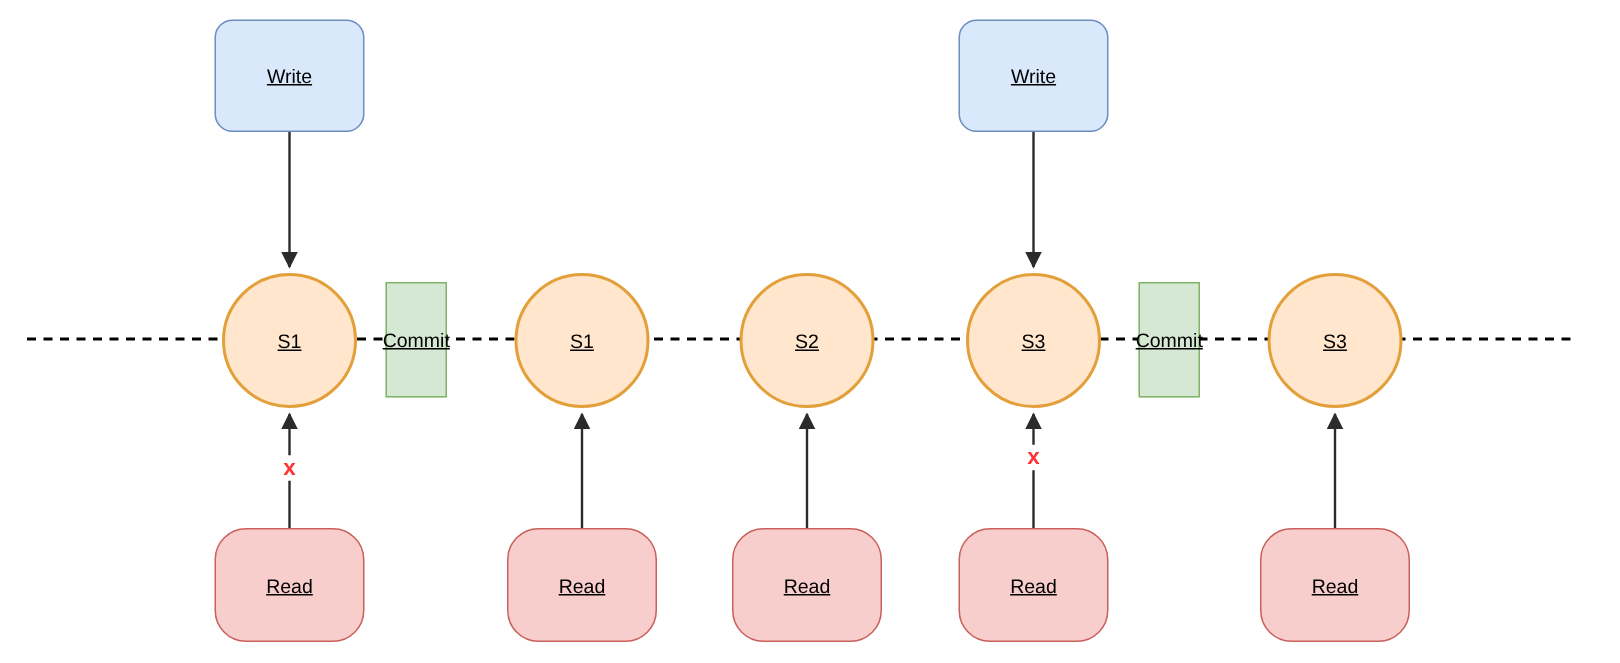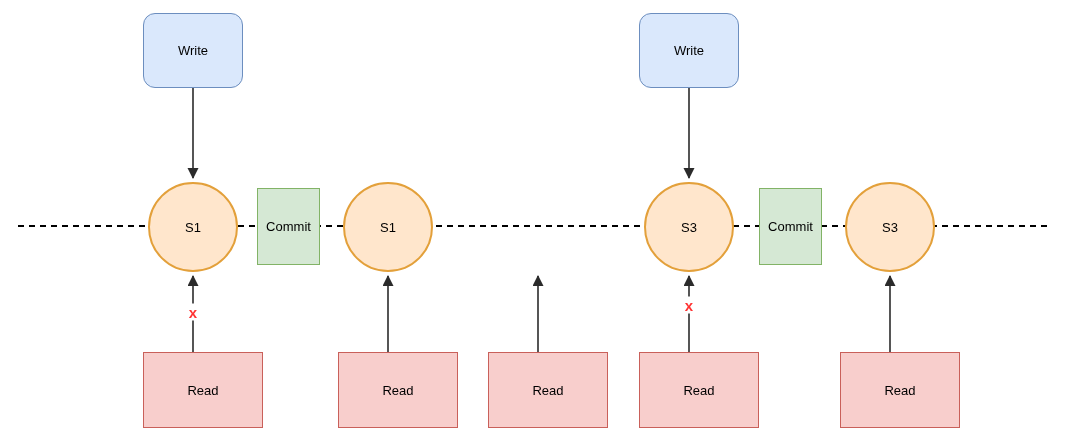--- a/index.html
+++ b/index.html
@@ -43,44 +43,45 @@
   }
   .arrowhead { fill: var(--line-color); }
   .node {
     position: absolute;
     display: flex;
     align-items: center;
     justify-content: center;
     font-size: 13px;
     box-sizing: border-box;
     text-align: center;
+    text-decoration: underline;
   }
   .write {
     width: 100px; height: 75px;
     background: var(--write-fill);
     border: 1.5px solid var(--write-stroke);
     border-radius: 12px;
   }
   .snapshot {
     width: 90px; height: 90px;
     background: var(--snapshot-fill);
     border: 2px solid var(--snapshot-stroke);
     border-radius: 50%;
     text-align: center;
   }
   .commit {
-    width: 63px; height: 77px;
+    width: 41px; height: 77px;
     background: var(--commit-fill);
     border: 1.5px solid var(--commit-stroke);
   }
   .read {
-    width: 120px; height: 76px;
+    width: 100px; height: 76px;
     background: var(--read-fill);
     border: 1.5px solid var(--read-stroke);
-    border-radius: 0;
+    border-radius: 21px;
   }
   .xmark {
     position: absolute;
     transform: translate(-50%, -50%);
     font-size: 15px;
     font-weight: bold;
     line-height: 1;
     color: var(--blocked-mark-color);
     background: #ffffff;
     padding: 1px 2px;
@@ -107,20 +108,21 @@
     <line class="arrow" x1="689" y1="88" x2="689" y2="178" marker-end="url(#arrowhead)"></line>
     <line class="arrow" x1="689" y1="352" x2="689" y2="276" marker-end="url(#arrowhead)"></line>
     <line class="arrow" x1="890" y1="352" x2="890" y2="276" marker-end="url(#arrowhead)"></line>
   </svg>
 
   <div class="node write" style="left:143px; top:13px;">Write</div>
   <div class="node write" style="left:639px; top:13px;">Write</div>
 
   <div class="node snapshot" style="left:148px; top:182px;">S1</div>
   <div class="node snapshot" style="left:343px; top:182px;">S1</div>
+  <div class="node snapshot" style="left:493px; top:182px;">S2</div>
   <div class="node snapshot" style="left:644px; top:182px;">S3</div>
   <div class="node snapshot" style="left:845px; top:182px;">S3</div>
 
   <div class="node commit" style="left:257px; top:188px;">Commit</div>
   <div class="node commit" style="left:759px; top:188px;">Commit</div>
 
   <div class="node read" style="left:143px; top:352px;">Read</div>
   <div class="node read" style="left:338px; top:352px;">Read</div>
   <div class="node read" style="left:488px; top:352px;">Read</div>
   <div class="node read" style="left:639px; top:352px;">Read</div>

